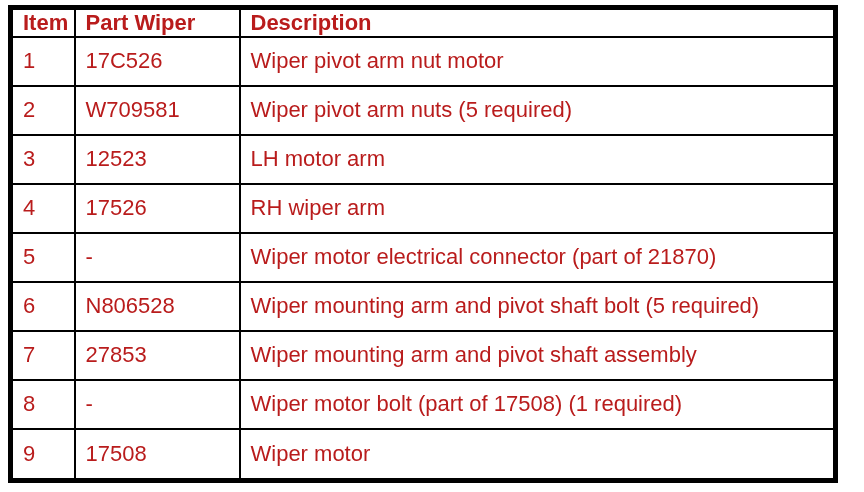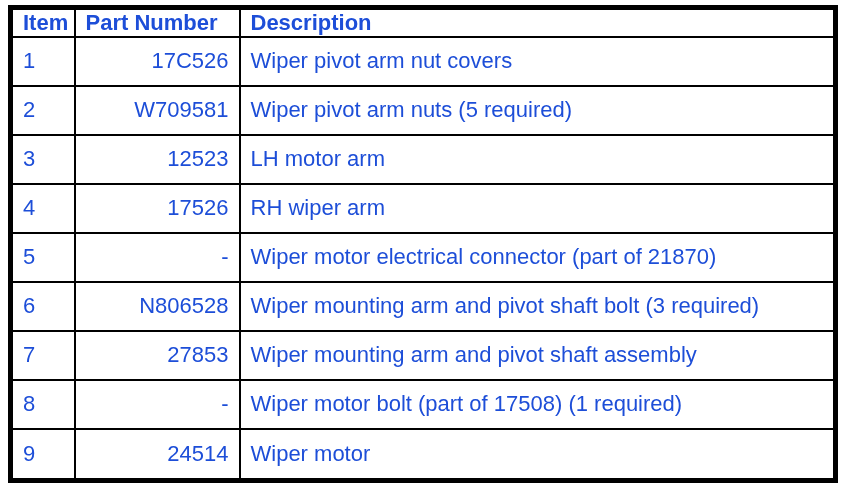--- a/index.html
+++ b/index.html
@@ -24,51 +24,51 @@
     height: 478px;
     border-collapse: collapse;
     border: 5px solid #000000;
     table-layout: fixed;
     background: #ffffff;
   }
   table.parts-table th,
   table.parts-table td {
     border: 2px solid #000000;
     font-size: 22px;
-    color: #1d4ed8;
+    color: #b91c1c;
     vertical-align: middle;
     padding: 0 10px;
     white-space: nowrap;
     overflow: hidden;
   }
   table.parts-table th {
     font-weight: bold;
     text-align: left;
   }
   th.col-item, td.col-item { width: 64px; padding-left: 8px; }
-  th.col-part, td.col-part { width: 165px; text-align: right; }
+  th.col-part, td.col-part { width: 165px; }
   th.col-desc { text-align: center; }
 </style>
 </head>
 <body>
 
 <div class="page">
   <table class="parts-table">
     <thead>
       <tr>
         <th class="col-item">Item</th>
-        <th class="col-part">Part Number</th>
+        <th class="col-part">Part Wiper</th>
         <th class="col-desc">Description</th>
       </tr>
     </thead>
     <tbody>
       <tr>
         <td class="col-item">1</td>
         <td class="col-part">17C526</td>
-        <td class="col-desc-cell">Wiper pivot arm nut covers</td>
+        <td class="col-desc-cell">Wiper pivot arm nut motor</td>
       </tr>
       <tr>
         <td class="col-item">2</td>
         <td class="col-part">W709581</td>
         <td class="col-desc-cell">Wiper pivot arm nuts (5 required)</td>
       </tr>
       <tr>
         <td class="col-item">3</td>
         <td class="col-part">12523</td>
         <td class="col-desc-cell">LH motor arm</td>
@@ -79,32 +79,32 @@
         <td class="col-desc-cell">RH wiper arm</td>
       </tr>
       <tr>
         <td class="col-item">5</td>
         <td class="col-part">-</td>
         <td class="col-desc-cell">Wiper motor electrical connector (part of 21870)</td>
       </tr>
       <tr>
         <td class="col-item">6</td>
         <td class="col-part">N806528</td>
-        <td class="col-desc-cell">Wiper mounting arm and pivot shaft bolt (3 required)</td>
+        <td class="col-desc-cell">Wiper mounting arm and pivot shaft bolt (5 required)</td>
       </tr>
       <tr>
         <td class="col-item">7</td>
         <td class="col-part">27853</td>
         <td class="col-desc-cell">Wiper mounting arm and pivot shaft assembly</td>
       </tr>
       <tr>
         <td class="col-item">8</td>
         <td class="col-part">-</td>
         <td class="col-desc-cell">Wiper motor bolt (part of 17508) (1 required)</td>
       </tr>
       <tr>
         <td class="col-item">9</td>
-        <td class="col-part">24514</td>
+        <td class="col-part">17508</td>
         <td class="col-desc-cell">Wiper motor</td>
       </tr>
     </tbody>
   </table>
 </div>
 
 </body></html>

